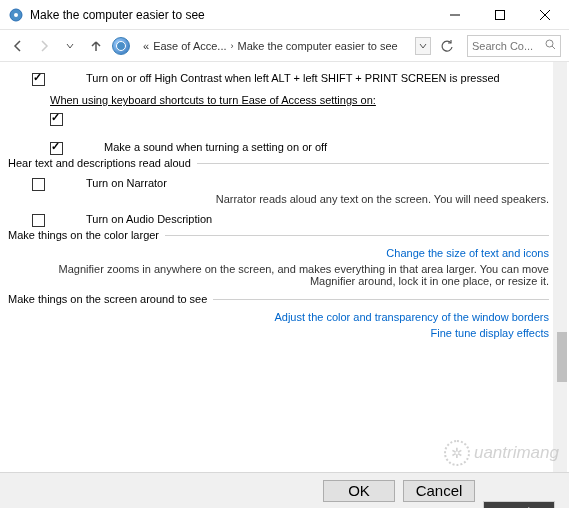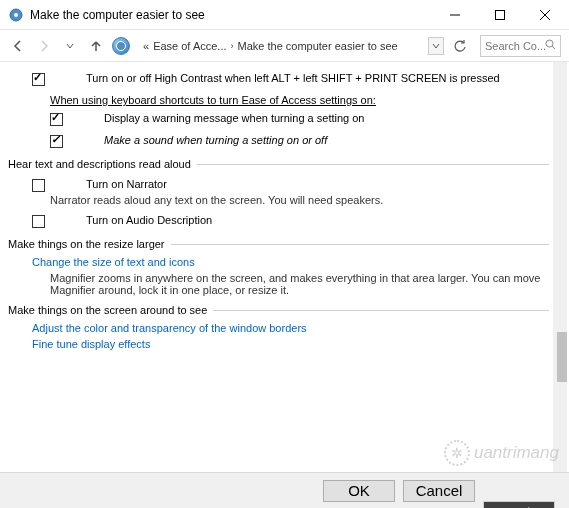--- a/index.html
+++ b/index.html
@@ -13,33 +13,33 @@
 .toolbar { height: 32px; display: flex; align-items: center; padding: 0 8px; gap: 6px; border-bottom: 1px solid #e5e5e5; }
 .nav-btn { width: 20px; height: 20px; display: flex; align-items: center; justify-content: center; cursor: pointer; color: #555; }
 .nav-btn.disabled { color: #ccc; }
 .cp-icon { width: 18px; height: 18px; border-radius: 50%; background: radial-gradient(circle at 35% 35%, #9fcfff, #2a6fb5); border: 1px solid #3a7fb8; display: flex; align-items: center; justify-content: center; }
 .cp-icon::after { content: ""; width: 8px; height: 8px; border: 1px solid #fff; border-radius: 50%; background: #4a8fc8; }
 .breadcrumb { display: flex; align-items: center; gap: 4px; flex: 1; font-size: 11px; color: #333; padding: 3px 6px; border: 1px solid transparent; }
 .breadcrumb span { color: #333; }
 .bc-sep { color: #888; font-size: 9px; }
 .dropdown-btn { width: 16px; height: 18px; border: 1px solid #ccc; background: #f5f5f5; display: flex; align-items: center; justify-content: center; cursor: pointer; }
 .refresh-btn { width: 20px; height: 20px; display: flex; align-items: center; justify-content: center; cursor: pointer; color: #555; margin-right: 4px; }
-.search { width: 81px; height: 22px; border: 1px solid #ccc; display: flex; align-items: center; padding: 0 4px; font-size: 11px; color: #888; position: relative; }
+.search { width: 94px; height: 22px; border: 1px solid #ccc; display: flex; align-items: center; padding: 0 4px; font-size: 11px; color: #888; position: relative; }
 .search input { border: none; outline: none; width: 100%; font-size: 11px; color: #333; background: transparent; }
 .search .search-icon { position: absolute; right: 4px; color: #888; }
 .content { position: relative; padding: 8px 20px 8px 8px; height: 414px; overflow: hidden; }
 .scrollbar { position: absolute; right: 2px; top: 0; width: 14px; height: 100%; background: #f0f0f0; }
 .scrollbar-thumb { position: absolute; right: 2px; top: 270px; width: 10px; height: 50px; background: #c0c0c0; }
 .checkrow { display: flex; align-items: flex-start; padding: 2px 0; gap: 37px; }
 .checkbox { width: 13px; height: 13px; border: 1px solid #333; margin-right: 4px; flex-shrink: 0; position: relative; cursor: pointer; background: #fff; margin-top: 1px; }
 .checkbox.checked::after { content: "✓"; position: absolute; top: -3px; left: 0px; font-size: 11px; font-weight: bold; color: #000; }
 .indent1 { padding-left: 24px; }
 .indent2 { padding-left: 42px; }
 .desc { padding-left: 42px; color: #333; margin-bottom: 6px; }
-.section { margin-top: 8px; }
+.section { margin-top: 0; text-align: right; }
 .section-header { display: flex; align-items: center; margin-bottom: 6px; }
 .section-title { white-space: nowrap; padding-right: 6px; }
 .section-line { flex: 1; height: 1px; background: #d0d0d0; }
 .link { color: #0066cc; padding-left: 24px; margin: 4px 0; cursor: pointer; display: block; }
 .sub-indent { padding-left: 42px; margin-top: 2px; }
 .button-bar { position: absolute; bottom: 0; left: 0; right: 0; height: 36px; border-top: 1px solid #d8d8d8; background: #f0f0f0; display: flex; align-items: center; justify-content: flex-end; padding: 0 14px; gap: 8px; }
 .btn { width: 72px; height: 22px; border: 1px solid #adadad; background: #e1e1e1; font-size: 15px; cursor: pointer; }
 .btn.disabled { color: #a0a0a0; background: #404040; border-color: #cfcfcf; cursor: default; margin-top: 43px; }
 .watermark { position: absolute; right: 10px; bottom: 42px; font-size: 17px; color: rgba(180,180,180,0.6); font-style: italic; pointer-events: none; display: flex; align-items: center; gap: 4px; }
 .watermark-icon { width: 26px; height: 26px; border: 2px dotted rgba(180,180,180,0.6); border-radius: 50%; display: flex; align-items: center; justify-content: center; }
@@ -126,23 +126,22 @@
 
 <div class="content">
 
   <div class="checkrow indent1">
     <div class="checkbox checked"></div>
     <span>Turn on or off High Contrast when left ALT + left SHIFT + PRINT SCREEN is pressed</span>
   </div>
   <div class="sub-indent" style="margin-top:6px; margin-bottom:4px;text-decoration:underline;">When using keyboard shortcuts to turn Ease of Access settings on:</div>
   <div class="checkrow indent2">
     <div class="checkbox checked"></div>
-    <span>Display a warning message when turning a setting on</span>
   </div>
-  <div class="checkrow indent2" style="margin-top:4px;font-style:italic;">
+  <div class="checkrow indent2" style="margin-top:11px;">
     <div class="checkbox checked"></div>
     <span>Make a sound when turning a setting on or off</span>
   </div>
 
   <div class="section">
     <div class="section-header">
       <span class="section-title">Hear text and descriptions read aloud</span>
       <div class="section-line"></div>
     </div>
     <div class="checkrow indent1">
@@ -151,21 +150,21 @@
     </div>
     <div class="desc">Narrator reads aloud any text on the screen. You will need speakers.</div>
     <div class="checkrow indent1" style="margin-top:6px;">
       <div class="checkbox"></div>
       <span>Turn on Audio Description</span>
     </div>
   </div>
 
   <div class="section">
     <div class="section-header">
-      <span class="section-title">Make things on the resize larger</span>
+      <span class="section-title">Make things on the color larger</span>
       <div class="section-line"></div>
     </div>
     <span class="link">Change the size of text and icons</span>
     <div class="desc">Magnifier zooms in anywhere on the screen, and makes everything in that area larger. You can move Magnifier around, lock it in one place, or resize it.</div>
   </div>
 
   <div class="section">
     <div class="section-header">
       <span class="section-title">Make things on the screen around to see</span>
       <div class="section-line"></div>

